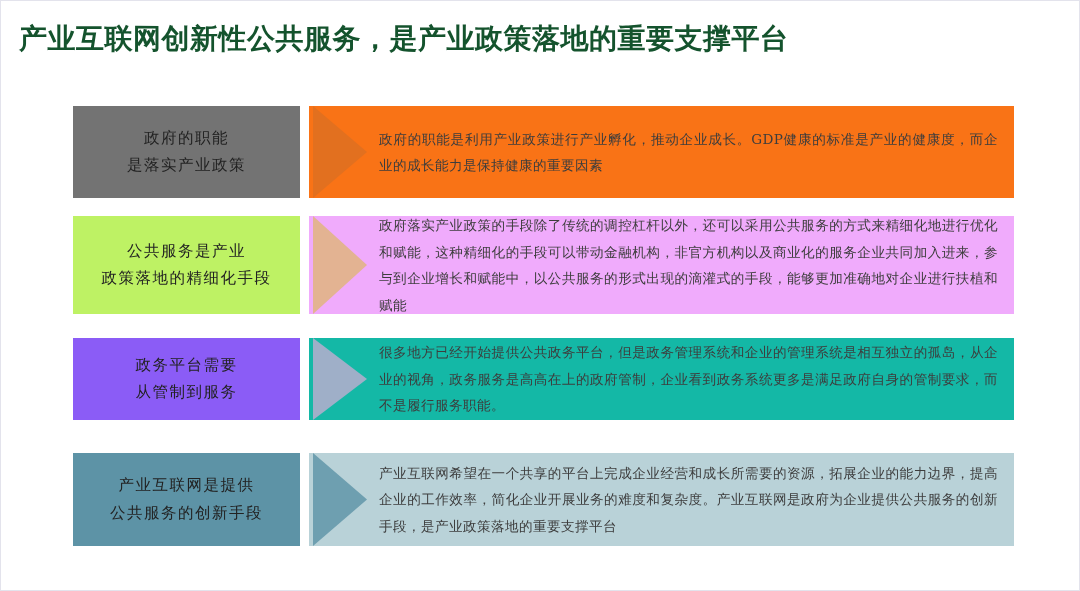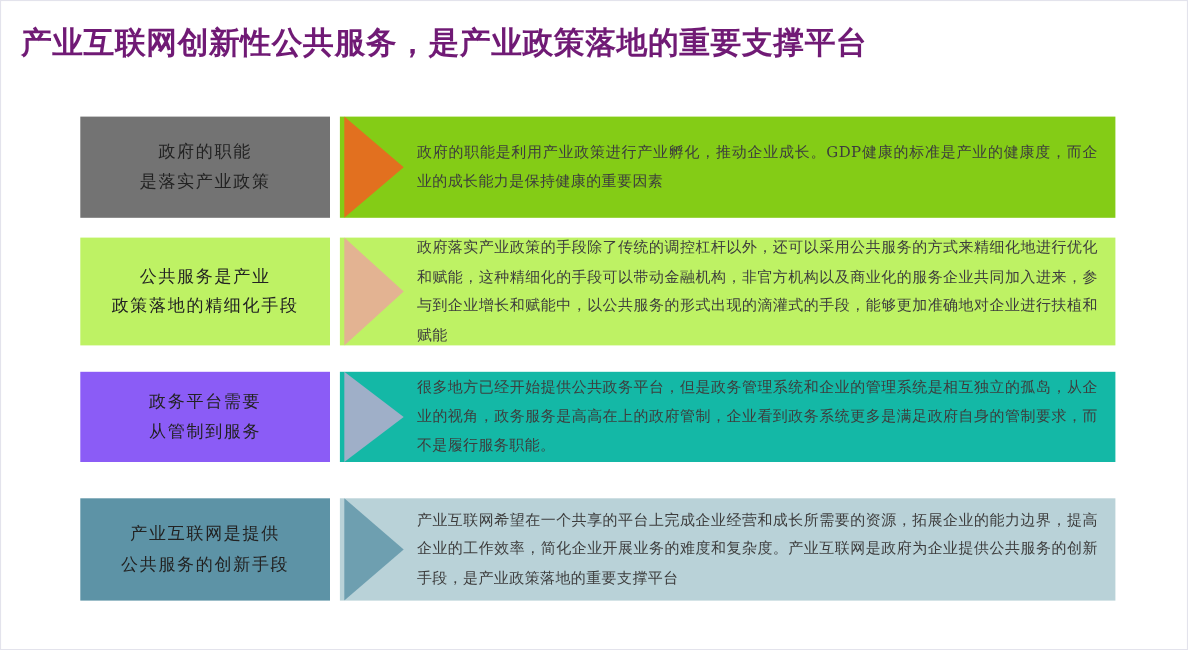--- a/index.html
+++ b/index.html
@@ -20,21 +20,21 @@
     box-sizing: border-box;
     border: 1px solid #e3e3ec;
     background: #ffffff;
   }
   #slide-title {
     position: absolute;
     left: 18px;
     top: 19px;
     font-size: 28px;
     font-weight: bold;
-    color: #701a75;
+    color: #14532d;
     letter-spacing: 0.5px;
     white-space: nowrap;
     font-family: "Liberation Sans", sans-serif;
   }
   .row {
     position: absolute;
     left: 72px;
     width: 941px;
     display: block;
   }
@@ -96,27 +96,27 @@
     font-size: 13.6px;
     line-height: 1.95;
     color: #3d3d3d;
     letter-spacing: 0.4px;
     text-align: justify;
   }
 
   
   #row-1 { top: 105px; height: 92px; }
   #row-1 .label-box { background: #737373; }
-  #row-1 .body-box  { background: #84cc16; }
+  #row-1 .body-box  { background: #f97316; }
   #row-1 .arrow svg .tri { fill: #E2701F; }
 
   
   #row-2 { top: 215px; height: 98px; }
   #row-2 .label-box { background: #bef264; }
-  #row-2 .body-box  { background: #bef264; }
+  #row-2 .body-box  { background: #f0abfc; }
   #row-2 .arrow svg .tri { fill: #E3B392; }
 
   
   #row-3 { top: 337px; height: 82px; }
   #row-3 .label-box { background: #8b5cf6; }
   #row-3 .body-box  { background: #14b8a6; }
   #row-3 .arrow svg .tri { fill: #9FAFC8; }
 
   
   #row-4 { top: 452px; height: 93px; }

